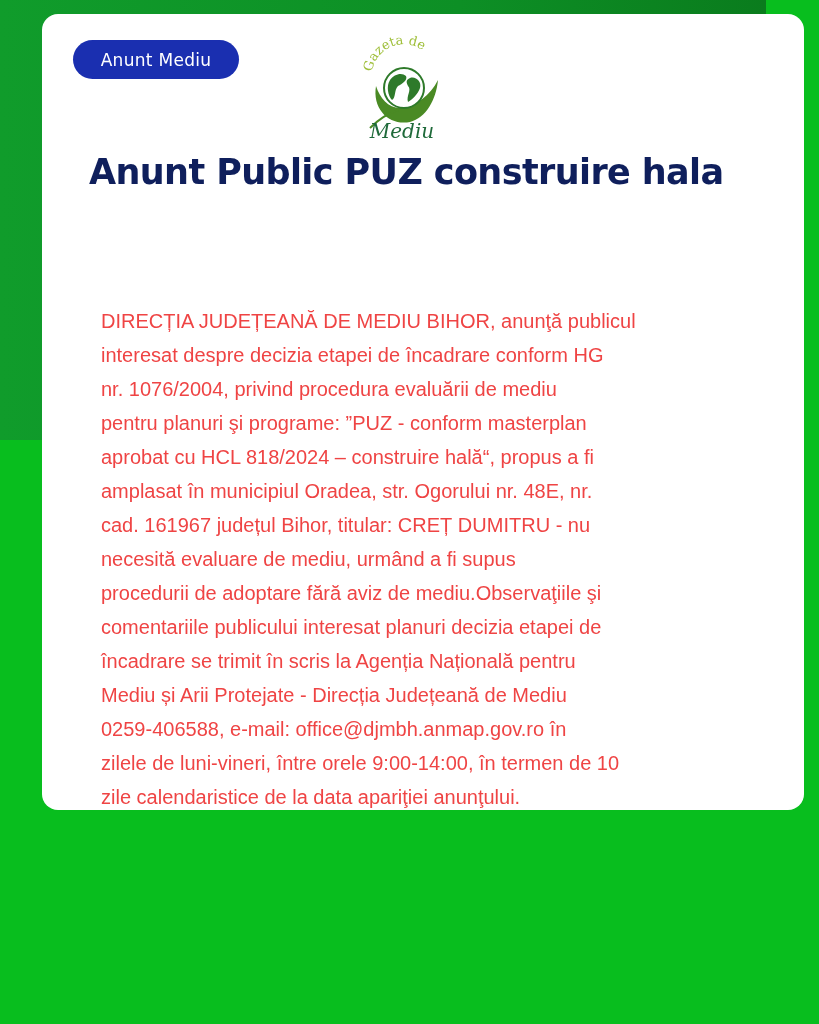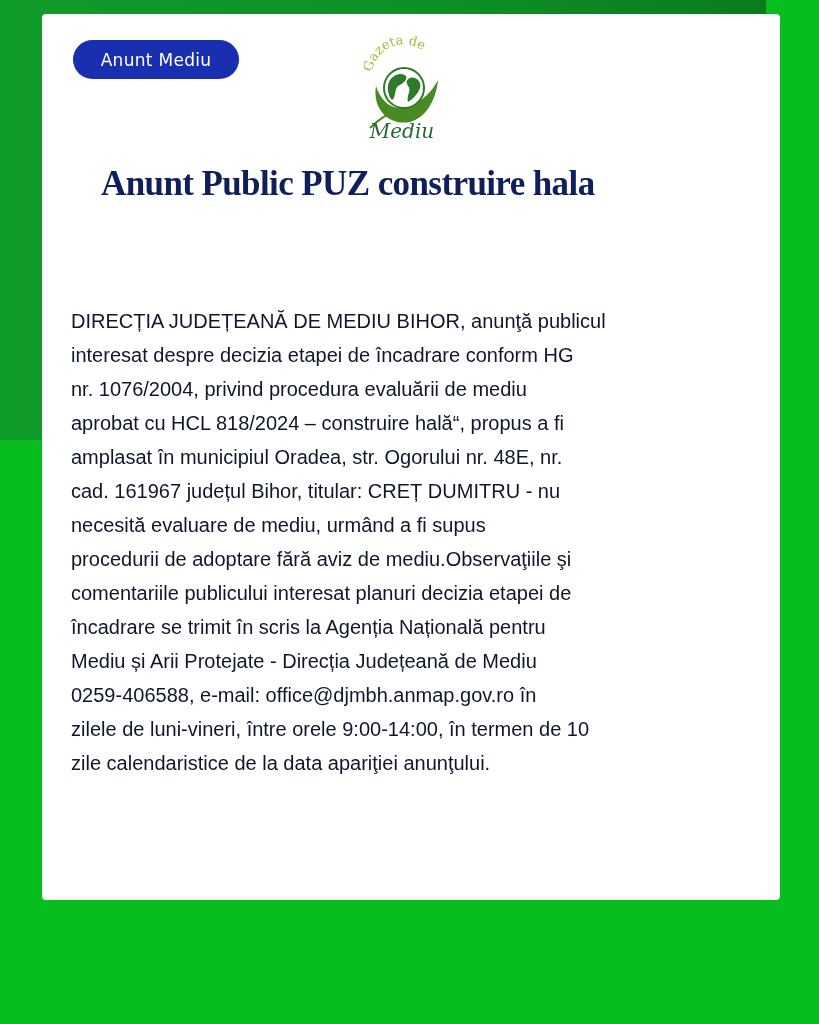--- a/index.html
+++ b/index.html
@@ -6,42 +6,42 @@
   body {
     width:819px; height:1024px; position:relative; overflow:hidden;
     background:#08be1e;
     font-family:"Liberation Sans", sans-serif;
   }
   .bg-block {
     position:absolute; left:0; top:0; width:766px; height:440px;
     background:linear-gradient(90deg, #109c2b 0%, #0d8f25 60%, #0a7c1d 100%);
   }
   .card {
-    position:absolute; left:42px; top:14px; width:738px; height:886px;
-    background:#ffffff; border-radius:4px;
+    position:absolute; left:42px; top:14px; width:738px; height:796px;
+    background:#ffffff; border-radius:16px;padding-left:24px;
   }
   .badge {
     position:absolute; left:31px; top:26px; width:166px; height:39px;
     background:#1a2fb0; border-radius:20px;
     color:#ffffff; font-size:17px; letter-spacing:0.3px;
     display:flex; align-items:center; justify-content:center;
     font-family:"DejaVu Sans", sans-serif;
   }
   .logo {
     position:absolute; left:300px; top:16px; width:120px; height:112px;
   }
   .title {
     position:absolute; left:43px; top:128px; width:680px;
     color:#0f1f5c; font-weight:bold; font-size:35px; line-height:52px;
     font-family:"DejaVu Sans", sans-serif; letter-spacing:-0.6px;
   }
   .title div { white-space:nowrap; }
   .body-text {
-    position:absolute; left:29px; top:290px; width:680px;
-    color:#0f172a; font-size:20px; line-height:34px;
+    position:absolute; left:59px; top:290px; width:680px;
+    color:#ef4444; font-size:20px; line-height:34px;
     font-family:"Liberation Sans", sans-serif;
   }
   .body-text div { white-space:nowrap; }
 </style>
 </head>
 <body>
 
 <div class="bg-block"></div>
 
 <div class="card">
@@ -62,28 +62,29 @@
       <path d="M34,56 C30,80 48,96 68,92 C84,88 94,70 96,50 C88,66 74,76 58,78 C46,78 38,68 34,56 Z" fill="#4a8a24"></path>
       <path d="M28,98 C36,90 44,84 56,80" stroke="#4a8a24" stroke-width="2" fill="none"></path>
 
       <circle cx="62" cy="58" r="20" fill="#ffffff" stroke="#2e7a2a" stroke-width="2"></circle>
       <path d="M48,50 C52,44 60,42 64,46 C66,50 60,54 56,56 C52,60 54,68 50,70 C46,66 44,56 48,50 Z" fill="#2e7a2a"></path>
       <path d="M68,48 C74,46 80,52 78,58 C76,64 70,70 66,72 C64,66 70,60 66,56 C64,52 64,50 68,48 Z" fill="#2e7a2a"></path>
       <text x="60" y="108" text-anchor="middle" font-family="DejaVu Serif, serif" font-style="italic" font-size="20" fill="#1f6a3a">Mediu</text>
     </svg>
   </div>
 
-  <h1 class="title" style="margin:16px;font-family:Liberation Serif, serif;">
+  <h1 class="title" style="margin:4px;">
     <div>Anunt Public PUZ construire hala</div>
   </h1>
 
   <div class="body-text">
     <div>DIRECȚIA JUDEȚEANĂ DE MEDIU BIHOR, anunţă publicul</div>
     <div>interesat despre decizia etapei de încadrare conform HG</div>
     <div>nr. 1076/2004, privind procedura evaluării de mediu</div>
+    <div>pentru planuri şi programe: ”PUZ - conform masterplan</div>
     <div>aprobat cu HCL 818/2024 – construire hală“, propus a fi</div>
     <div>amplasat în municipiul Oradea, str. Ogorului nr. 48E, nr.</div>
     <div>cad. 161967 județul Bihor, titular: CREȚ DUMITRU - nu</div>
     <div>necesită evaluare de mediu, urmând a fi supus</div>
     <div>procedurii de adoptare fără aviz de mediu.Observaţiile şi</div>
     <div>comentariile publicului interesat planuri decizia etapei de</div>
     <div>încadrare se trimit în scris la Agenția Națională pentru</div>
     <div>Mediu și Arii Protejate - Direcția Județeană de Mediu</div>
     <div>0259-406588, e-mail: office@djmbh.anmap.gov.ro în</div>
     <div>zilele de luni-vineri, între orele 9:00-14:00, în termen de 10</div>

